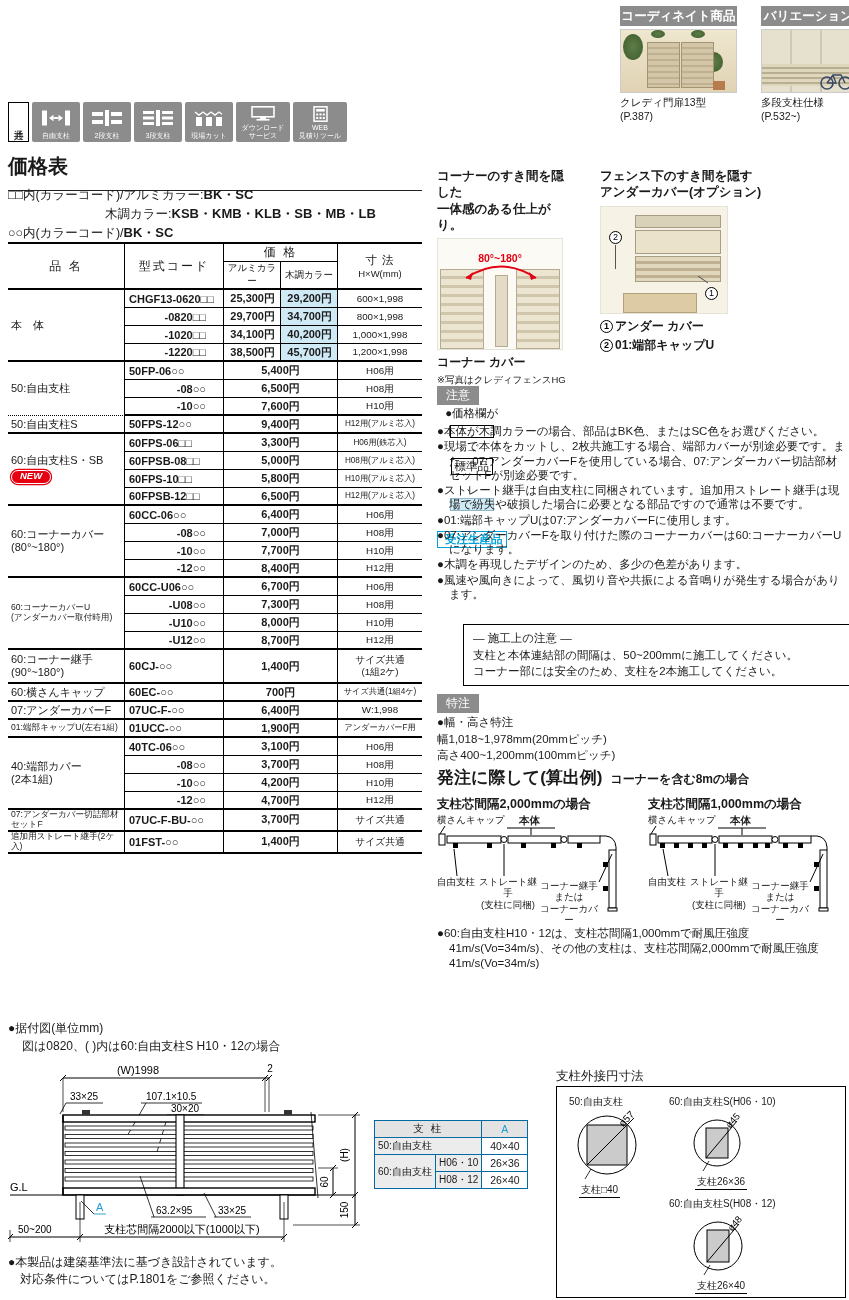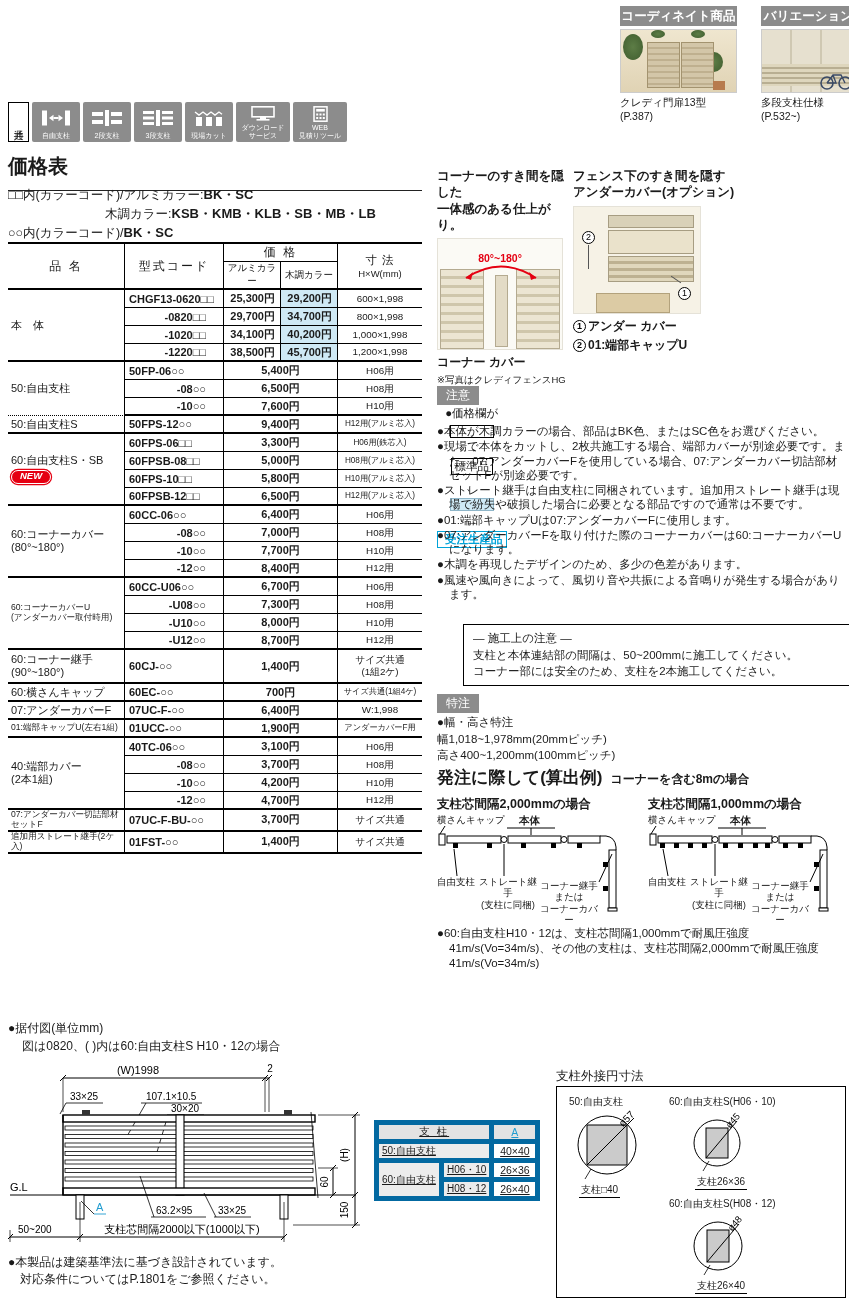--- a/index.html
+++ b/index.html
@@ -112,21 +112,21 @@
   .odiag { position:absolute; width:205px; height:108px; }
   .odiag svg { position:absolute; top:0; left:0; }
   .ol { position:absolute; font-size:9.5px; line-height:1.2; white-space:pre-line; }
   .ol.b { font-weight:bold; font-size:10.5px; }
   .ord-note { width:410px; font-size:11.5px; line-height:1.3; text-indent:-12px; padding-left:12px; }
 
   
   .inst-title { font-size:12px; }
   .inst-sub { font-size:12px; }
   table.post-table { border-collapse:collapse; font-size:10.5px; }
-  .post-table th,.post-table td { border:5px solid #0369a1; height:17px; padding:0 3px; text-align:center;text-decoration:underline; }
+  .post-table th,.post-table td { border:1px solid #0369a1; height:17px; padding:0 3px; text-align:center; }
   .post-table th { background:#e3e3e3; font-weight:normal; letter-spacing:2px; }
   .post-table .pt-a { color:var(--label_blue); letter-spacing:0; }
   .post-table .pt-n,.post-table .pt-s { background:#ececec; text-align:left; font-size:10px; }
   .post-table .pt-v { background:#fff; }
 
   .circ-title { font-size:12.5px; }
   .circ-box { border:1px solid #000; width:290px; height:212px; position:relative; background:#fff; }
   .ci-label { position:absolute; font-size:10px; }
   .ci-cap { position:absolute; font-size:10px; border-bottom:1px solid #000; padding:0 2px; }
   .footer-note { font-size:12px; line-height:1.45; text-indent:-12px; padding-left:12px; white-space:pre-line; }
@@ -463,21 +463,21 @@
           <path d="M78 15 l-7 -6 l2 8 z" fill="#e50012"></path>
       </svg>
       <div class="angle-label">80°~180°</div>
     </div>
     <div class="fe-caption">
         <span>コーナー カバー</span>
       </div>
     <div class="fe-note">※写真はクレディフェンスHG 6型</div>
   </div>
 
-  <div class="abs" style="top:168px; left:573px; width:180px;">
+  <div class="abs" style="top:168px; left:600px; width:180px;">
     <div class="fe-title">フェンス下のすき間を隠す
 アンダーカバー(オプション)</div>
     <div class="fe-img under-img">
       <div class="u-cap"></div>
       <div class="u-mid"></div>
       <div class="u-louv"></div>
       <div class="u-ground"></div>
       <span class="cnum abs" style="left:8px; top:24px;">2</span>
       <div class="leader" style="left:14px; top:38px; width:1px; height:24px;"></div>
       <span class="cnum abs" style="left:104px; top:80px;">1</span>

